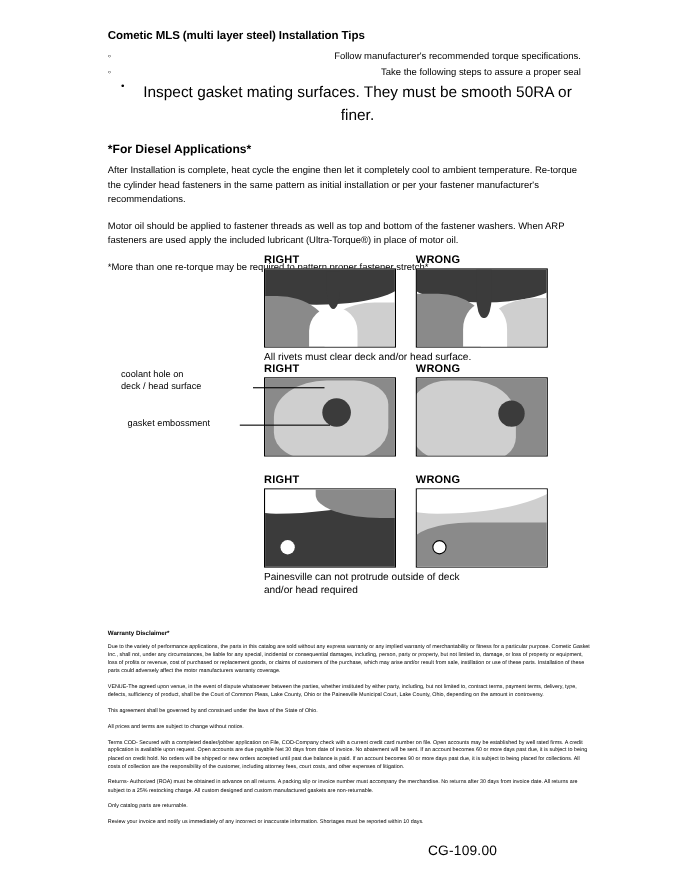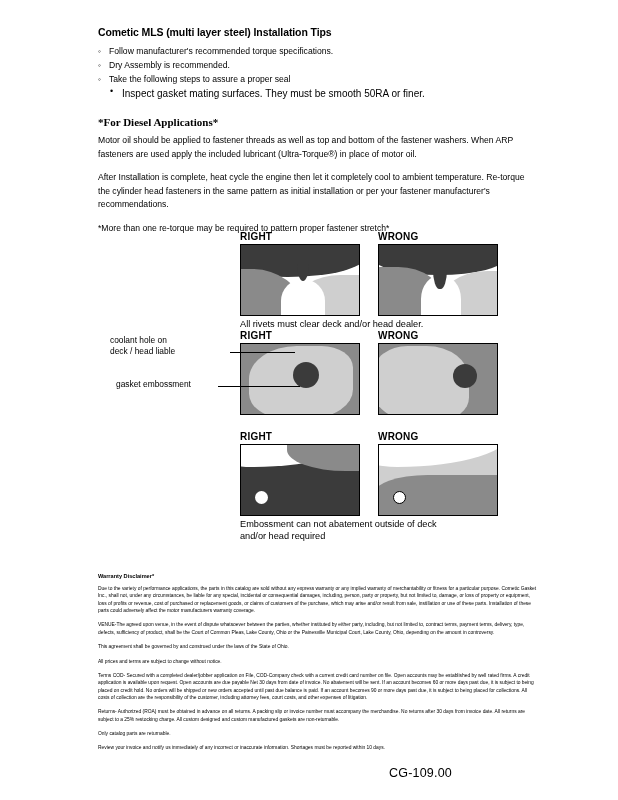--- a/index.html
+++ b/index.html
@@ -26,56 +26,56 @@
     top: 26px;
     width: 430px;
   }
 
   h1.title {
     font-size: 10.5px;
     font-weight: bold;
     margin: 0 0 7px 0;
     letter-spacing: -0.1px;
   }
-  .bullets { margin: 0; padding: 0; list-style: none; }
+  .bullets { margin: 0; padding: 0; list-style: none; text-align: right; }
   .bullets > li {
     font-size: 8.6px;
     line-height: 1.55;
     position: relative;
     padding-left: 11px;
     margin-bottom: 0.5px;
   }
   .bullets > li::before {
     content: "\25E6";
     position: absolute;
     left: 0;
     top: 0;
     font-size: 8.5px;
   }
   .sub-bullets { margin: 0; padding: 0; list-style: none; }
   .sub-bullets > li {
-    font-size: 10px;
+    font-size: 14px;
     line-height: 1.55;
     position: relative;
     padding-left: 12px;
     margin-left: 12px;
+    text-align: center;
   }
   .sub-bullets > li::before {
     content: "\2022";
     position: absolute;
     left: 0;
     top: -1px;
     font-size: 9px;
   }
 
   h2.subtitle {
     font-size: 11px;
     font-weight: bold;
     margin: 14px 0 6px 0;
-    font-family: Liberation Serif, serif;
   }
   p.para {
     font-size: 8.6px;
     line-height: 1.58;
     margin: 0 0 10px 0;
   }
   p.para.tight { margin-bottom: 0; }
 
   
   .figgroup { position: absolute; }
@@ -152,32 +152,31 @@
 <body>
 
 <div class="page">
 
   <div class="content">
 
     <h1 class="title">Cometic MLS (multi layer steel) Installation Tips</h1>
 
     <ul class="bullets">
       <li>Follow manufacturer's recommended torque specifications.</li>
-      <li>Dry Assembly is recommended.</li>
       <li>Take the following steps to assure a proper seal</li>
     </ul>
 
     <ul class="sub-bullets">
       <li>Inspect gasket mating surfaces.  They must be smooth 50RA or finer.</li>
     </ul>
 
     <h2 class="subtitle">*For Diesel Applications*</h2>
 
+    <p class="para">After Installation is complete, heat cycle the engine then let it completely cool to ambient temperature. Re-torque the cylinder head fasteners in the same pattern as initial installation or per your fastener manufacturer's recommendations.</p>
     <p class="para">Motor oil should be applied to fastener threads as well as top and bottom of the fastener washers. When ARP fasteners are used apply the included lubricant (Ultra-Torque®) in place of motor oil.</p>
-    <p class="para">After Installation is complete, heat cycle the engine then let it completely cool to ambient temperature. Re-torque the cylinder head fasteners in the same pattern as initial installation or per your fastener manufacturer's recommendations.</p>
     <p class="para tight">*More than one re-torque may be required to pattern proper fastener stretch*</p>
   </div>
 
   <div class="figgroup" style="left:240px; top:231px;">
     <div class="figlabels">
       <div class="figlabel">RIGHT</div>
       <div class="figlabel">WRONG</div>
     </div>
     <div class="figrow">
 
@@ -190,21 +189,21 @@
       </div>
 
       <div class="figbox">
         <div class="dark" style="left:-6px; top:-4px; width:132px; height:34px; border-radius:0 0 50% 50%;"></div>
         <div class="mid" style="left:-10px; top:22px; width:74px; height:56px; border-radius:0 60% 0 0;"></div>
         <div class="light" style="left:58px; top:26px; width:72px; height:52px; border-radius:70% 0 0 0;"></div>
         <div class="white" style="left:42px; top:30px; width:40px; height:48px; border-radius:50% 50% 0 0;"></div>
         <div class="dark" style="left:54px; top:0px; width:14px; height:44px; border-radius:0 0 45% 45%;"></div>
       </div>
     </div>
-    <div class="figcaption">All rivets must clear deck and/or head dealer.</div>
+    <div class="figcaption">All rivets must clear deck and/or head surface.</div>
   </div>
 
   <div class="figgroup" style="left:240px; top:330px;">
     <div class="figlabels">
       <div class="figlabel">RIGHT</div>
       <div class="figlabel">WRONG</div>
     </div>
     <div class="figrow">
 
       <div class="figbox">
@@ -216,21 +215,21 @@
       <div class="figbox">
         <div class="mid" style="left:-14px; top:-10px; width:150px; height:96px;"></div>
         <div class="light" style="left:-6px; top:2px; width:96px; height:74px; border-radius:36% 44% 30% 40%;"></div>
         <div class="dark" style="left:74px; top:20px; width:24px; height:24px; border-radius:50%;"></div>
       </div>
     </div>
   </div>
 
   <div class="annot" style="left:110px; top:335px; width:118px;">
     <span>coolant hole on</span><br>
-    <span>deck / head liable</span>
+    <span>deck / head surface</span>
   </div>
   <div class="leader" style="left:230px; top:352px; width:65px;"></div>
 
   <div class="annot" style="left:116px; top:379px; width:112px;">gasket embossment</div>
   <div class="leader" style="left:218px; top:386px; width:82px;"></div>
 
   <div class="figgroup" style="left:240px; top:431px;">
     <div class="figlabels">
       <div class="figlabel">RIGHT</div>
       <div class="figlabel">WRONG</div>
@@ -245,21 +244,21 @@
       </div>
 
       <div class="figbox">
         <div class="light" style="left:-4px; top:-6px; width:130px; height:84px;"></div>
         <div class="white" style="left:-20px; top:-26px; width:154px; height:48px; border-radius:0 0 75% 25%;"></div>
         <div class="mid" style="left:-6px; top:30px; width:136px; height:50px; border-radius:40% 0 0 0;"></div>
         <div class="white" style="left:14px; top:46px; width:13px; height:13px; border-radius:50%; border:1px solid #000;"></div>
       </div>
     </div>
     <div class="figcaption">
-      <span>Embossment can not abatement outside of deck</span><br>
+      <span>Painesville can not protrude outside of deck</span><br>
       <span>and/or head required</span>
     </div>
   </div>
 
   <div class="warranty">
     <h3>Warranty Disclaimer*</h3>
     <p>Due to the variety of performance applications, the parts in this catalog are sold without any express warranty or any implied warranty of merchantability or fitness for a particular purpose.  Cometic Gasket Inc., shall not, under any circumstances, be liable for any special, incidental or consequential damages, including, person, party or property, but not limited to, damage, or loss of property or equipment, loss of profits or revenue, cost of purchased or replacement goods, or claims of customers of the purchase, which may arise and/or result from sale, instillation or use of these parts.  Installation of these parts could adversely affect the motor manufacturers warranty coverage.</p>
     <p>VENUE-The agreed upon venue, in the event of dispute whatsoever between the parties, whether instituted by either party, including, but not limited to, contract terms, payment terms, delivery, type, defects, sufficiency of product, shall be the Court of Common Pleas, Lake County, Ohio or the Painesville Municipal Court, Lake County, Ohio, depending on the amount in controversy.</p>
     <p>This agreement shall be governed by and construed under the laws of the State of Ohio.</p>
     <p>All prices and terms are subject to change without notice.</p>

